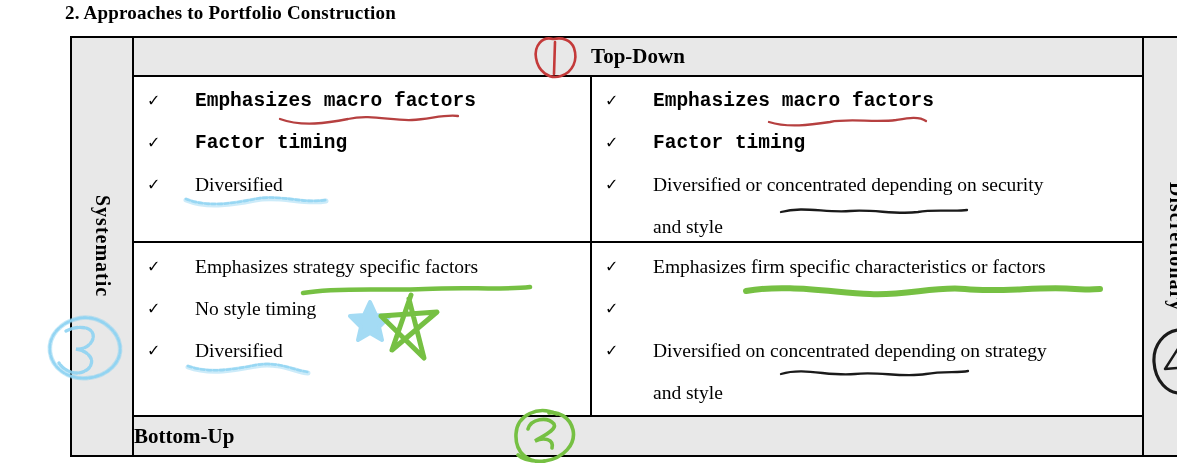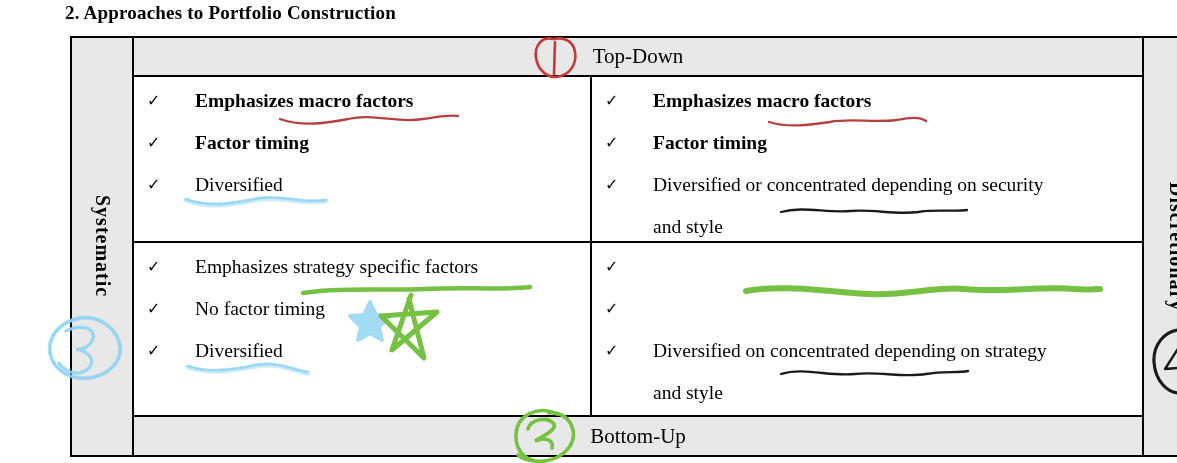--- a/index.html
+++ b/index.html
@@ -7,31 +7,31 @@
   .canvas{position:relative;width:1177px;height:463px;background:#fff;margin-left:40px;}
   .page-title{position:absolute;left:25px;top:2px;font-size:19px;font-weight:bold;margin:0;letter-spacing:.2px;}
   .tbl{position:absolute;left:30px;top:36px;width:1140px;height:421px;border:2px solid #000;box-sizing:border-box;
        display:grid;grid-template-columns:62px 458px 550px 66px;grid-template-rows:39px 166px 172px auto;background:#fff;}
   .gray{background:#e8e8e8;}
   .side{display:flex;align-items:center;justify-content:center;}
   .side-l{grid-area:1/1/5/2;border-right:2px solid #000;}
   .side-r{grid-area:1/4/5/5;border-left:2px solid #000;}
   .vtext{writing-mode:vertical-rl;font-weight:bold;font-size:20px;letter-spacing:1px;}
   .hdr-top{grid-area:1/2/2/4;border-bottom:2px solid #000;display:flex;align-items:center;justify-content:center;}
-  .hdr-bot{grid-area:4/2/5/4;border-top:2px solid #000;display:flex;align-items:center;justify-content:center;}
-  .hdr-label{font-weight:normal;font-size:21px;}
+  .hdr-bot{grid-area:4/2/5/4;border-top:2px solid #000;display:flex;align-items:center;}
+  .hdr-label{font-weight:bold;font-size:21px;}
   .cell{background:#fff;padding:3px 6px 0 13px;box-sizing:border-box;}
   .q-tl{grid-area:2/2/3/3;border-right:2px solid #000;border-bottom:2px solid #000;}
   .q-tr{grid-area:2/3/3/4;border-bottom:2px solid #000;}
   .q-bl{grid-area:3/2/4/3;border-right:2px solid #000;}
   .q-br{grid-area:3/3/4/4;}
   .item{display:flex;align-items:flex-start;line-height:42px;font-size:19.5px;}
   .check{flex:0 0 48px;font-family:"DejaVu Sans",sans-serif;font-size:16px;}
   .txt .ln{display:block;white-space:nowrap;}
-  .bold{font-weight:bold;}
+  .bold{font-weight:bold;font-family:Liberation Mono, monospace;}
   .overlay{position:absolute;left:0;top:0;width:1177px;height:463px;pointer-events:none;}
 </style>
 </head>
 <body>
 
 <div class="canvas">
 
   <h1 class="page-title">2. Approaches to Portfolio Construction</h1>
 
   <div class="tbl">
@@ -94,34 +94,37 @@
     <div class="cell q-bl">
       <div class="item">
         <span class="check">✓</span>
         <span class="txt">
             <span class="ln">Emphasizes strategy specific factors</span>
           </span>
       </div>
       <div class="item">
         <span class="check">✓</span>
         <span class="txt">
-            <span class="ln">No factor timing</span>
+            <span class="ln">No style timing</span>
           </span>
       </div>
       <div class="item">
         <span class="check">✓</span>
         <span class="txt">
             <span class="ln">Diversified</span>
           </span>
       </div>
     </div>
 
     <div class="cell q-br">
       <div class="item">
         <span class="check">✓</span>
+        <span class="txt">
+            <span class="ln">Emphasizes firm specific characteristics or factors</span>
+          </span>
       </div>
       <div class="item">
         <span class="check">✓</span>
       </div>
       <div class="item">
         <span class="check">✓</span>
         <span class="txt">
           <span class="ln">Diversified on concentrated depending on strategy</span>
           <span class="ln">and style</span>
         </span>

